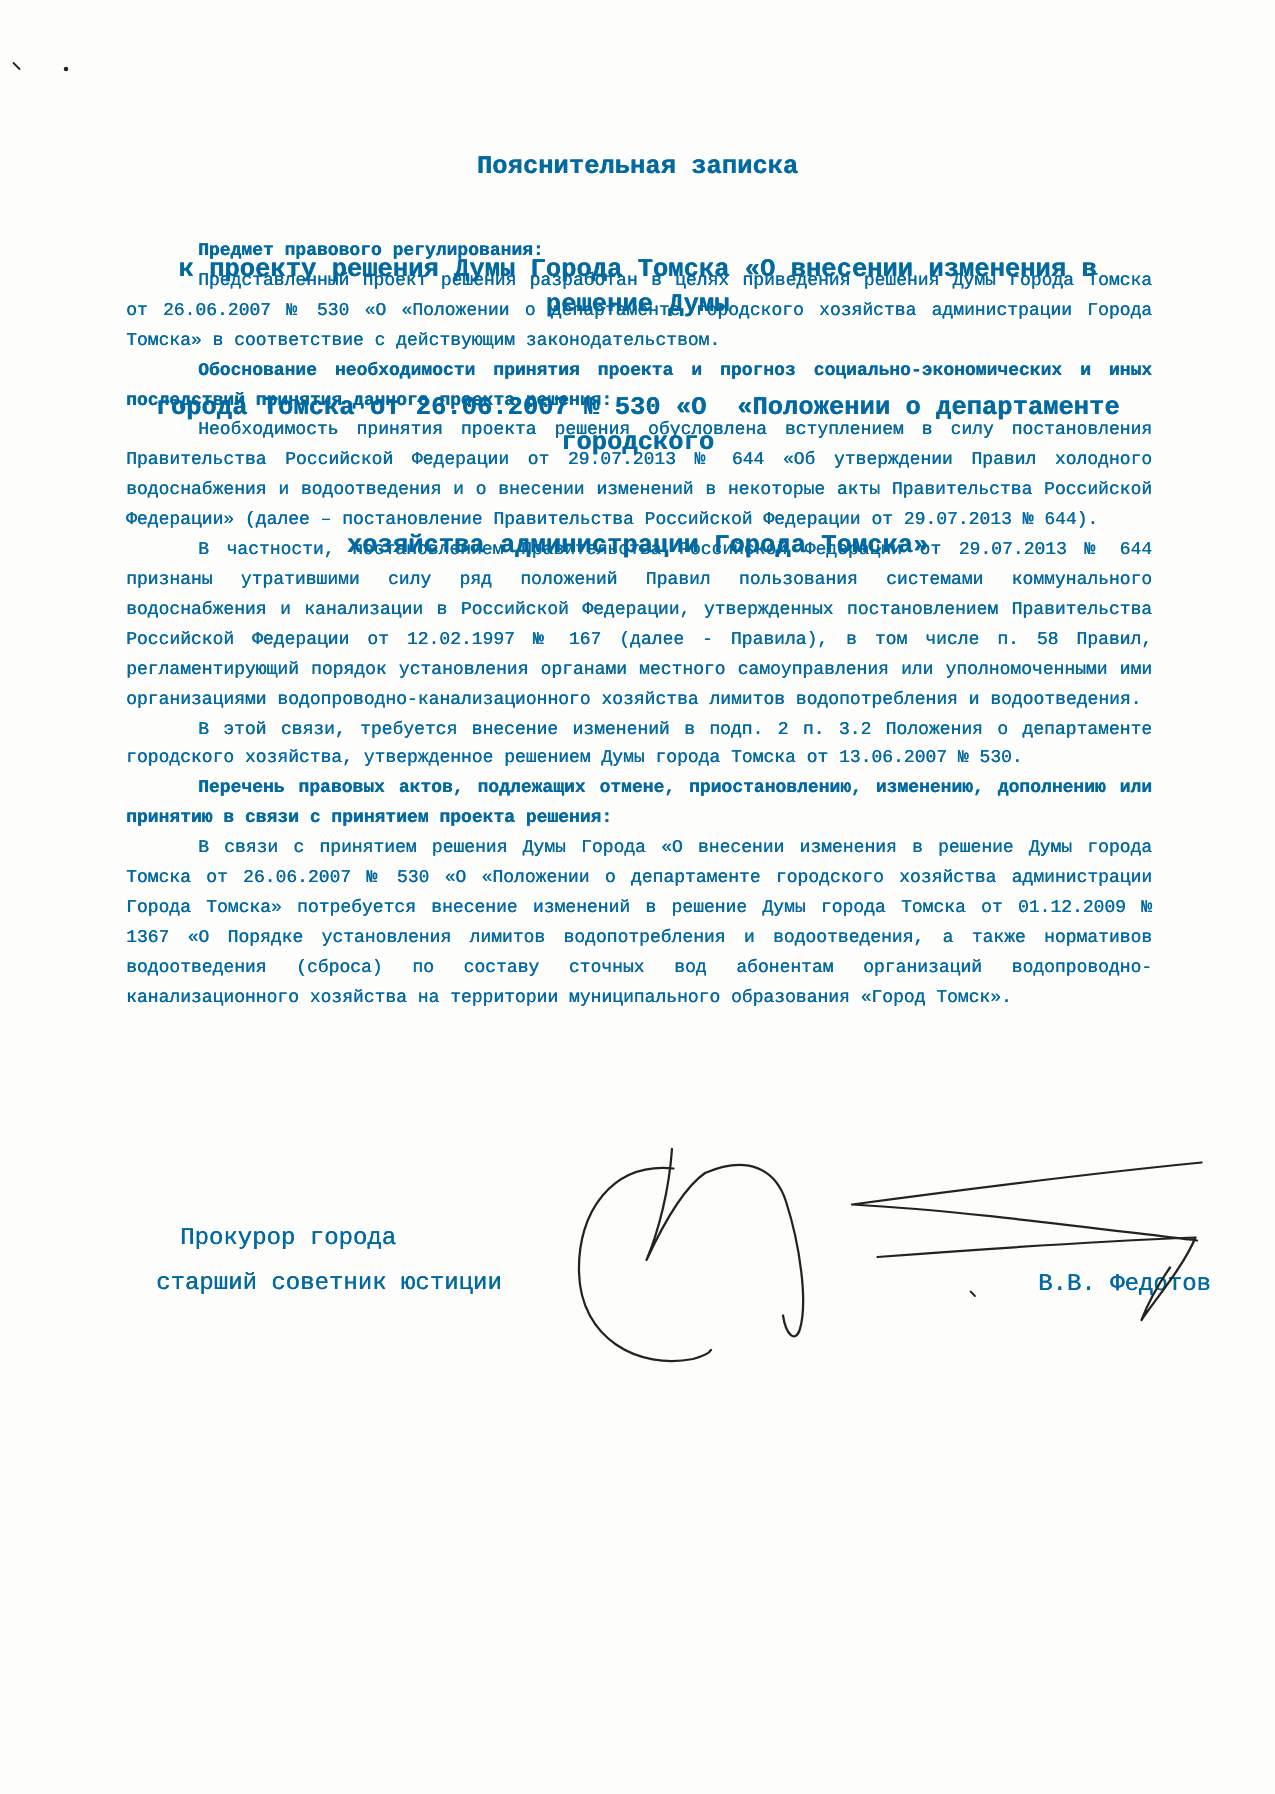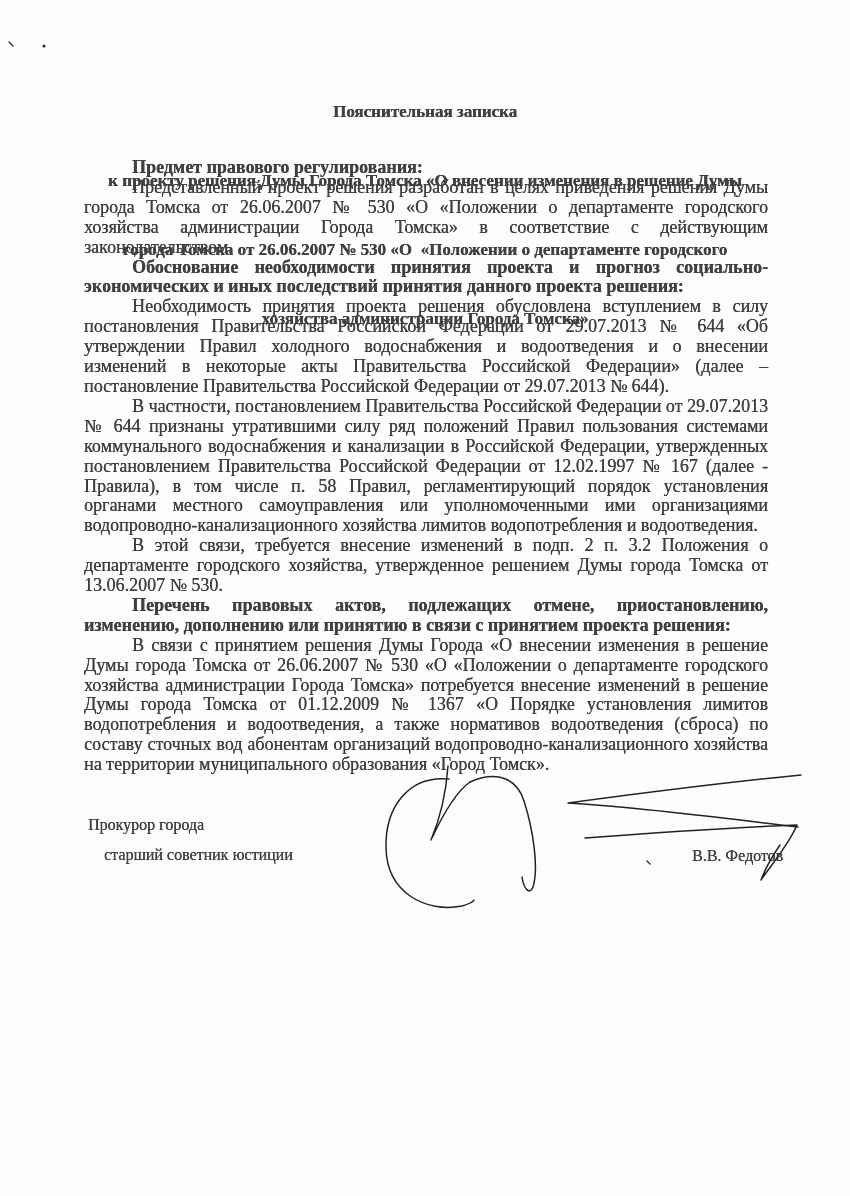--- a/index.html
+++ b/index.html
@@ -8,59 +8,59 @@
     width: 850px;
     height: 1196px;
     overflow: hidden;
     background: #ffffff;
   }
   .page {
     position: relative;
     width: 850px;
     height: 1196px;
     background: #fdfdfb;
-    font-family: Liberation Serif, serif;
-    color: #404040;
+    font-family: Liberation Mono, monospace;
+    color: #0369a1;
   }
   .title-block {
     position: absolute;
     top: 54px;
     left: 85px;
     width: 680px;
     text-align: center;
     font-weight: bold;
     font-size: 17px;
     line-height: 23px;
     white-space: pre-wrap;
     text-shadow: 0.3px 0 0 currentColor;
   }
   .doc-body {
     position: absolute;
     top: 158px;
     left: 84px;
     width: 684px;
-    font-size: 18px;
+    font-size: 12px;
     line-height: 19.9px;
     text-shadow: 0.25px 0 0 currentColor;
   }
   .doc-body p {
     margin: 0;
     text-align: justify;
     text-indent: 48px;
   }
   .doc-body p.heading {
     font-weight: bold;
   }
   .sig-post-1, .sig-post-2, .sig-name {
     position: absolute;
     font-size: 16px;
     text-shadow: 0.25px 0 0 currentColor;
     white-space: nowrap;
   }
-  .sig-post-1 { left: 88px; top: 816px; }
+  .sig-post-1 { left: 120px; top: 816px; }
   .sig-post-2 { left: 104px; top: 846px; }
   .sig-name   { left: 692px; top: 847px; }
   .overlay-svg {
     position: absolute;
     left: 0; top: 0;
     width: 850px; height: 1196px;
     pointer-events: none;
   }
 </style>
 </head>

